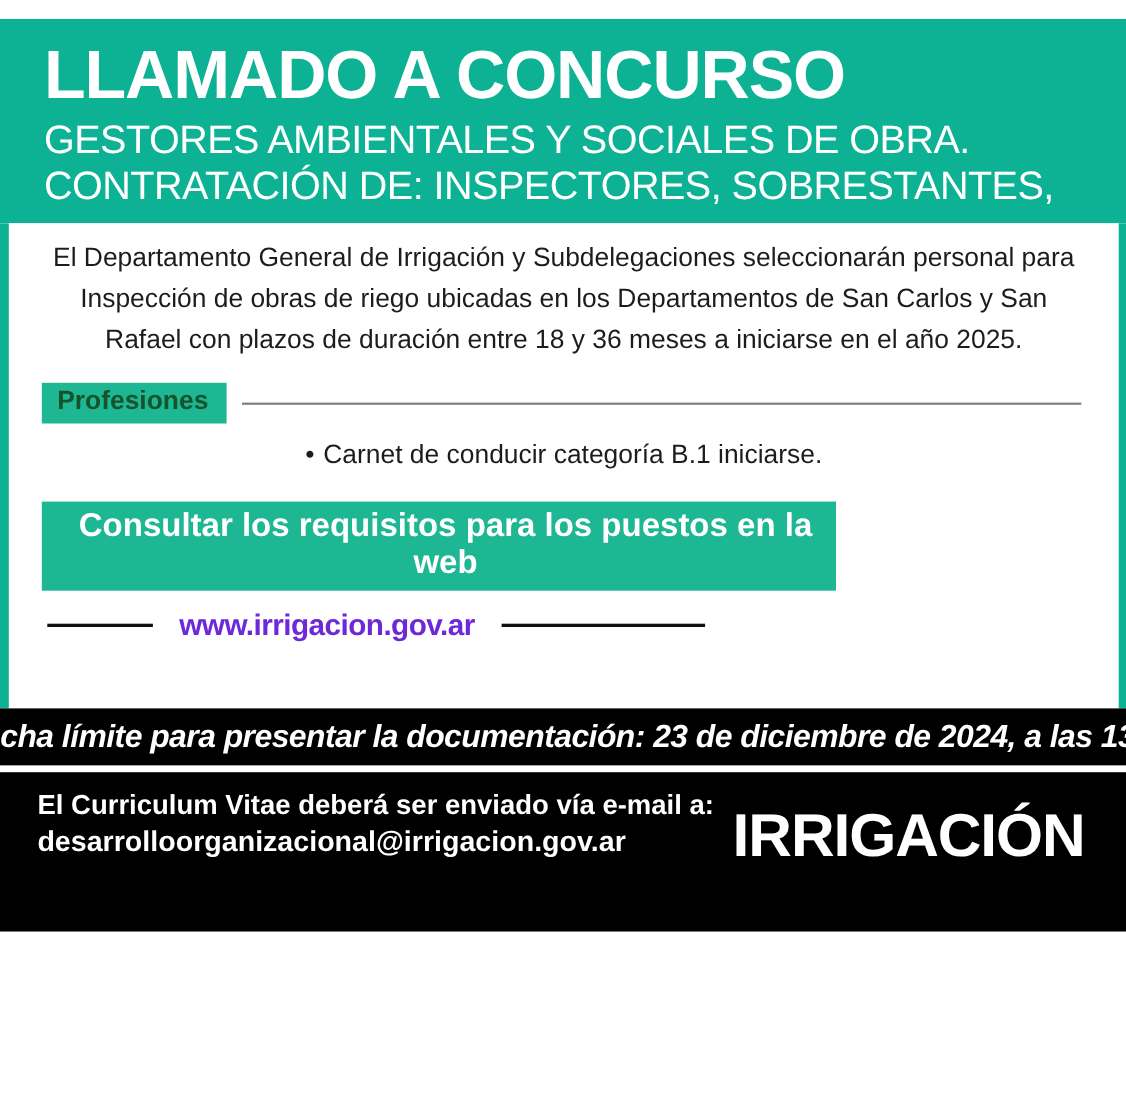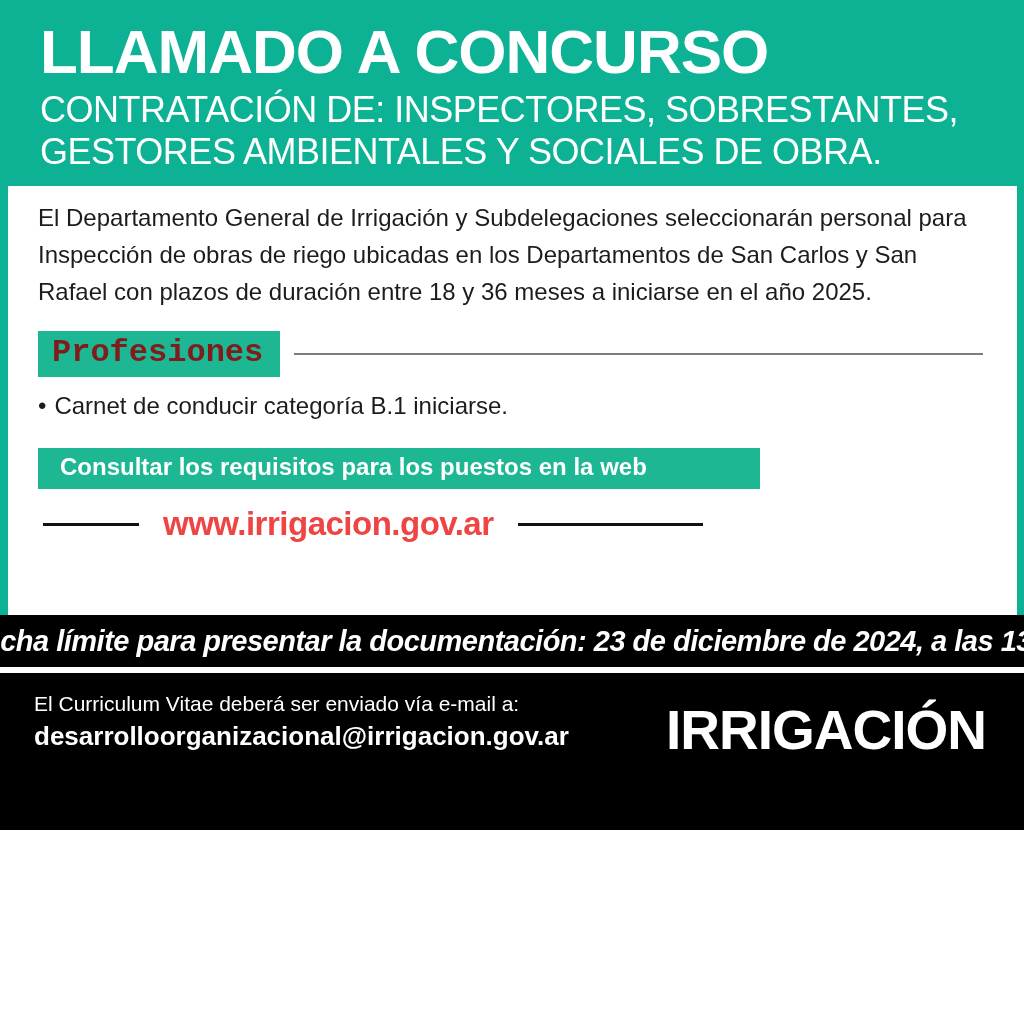--- a/index.html
+++ b/index.html
@@ -3,21 +3,21 @@
 <meta charset="utf-8">
 <style>
   * { margin: 0; padding: 0; box-sizing: border-box; }
   html, body { background: #ffffff; }
   body { font-family: "Liberation Sans", sans-serif; }
 
   .flyer {
     position: relative;
     width: 1024px;
     height: 830px;
-    margin: 0 auto;
+    margin: 17px auto;
     background: #ffffff;
     overflow: hidden;
     display: flex;
     flex-direction: column;
   }
 
   
   .header-band {
     height: 186px;
     background: #0cb293;
@@ -40,76 +40,76 @@
   }
 
   
   .content-area {
     flex: 1 1 auto;
     background: #ffffff;
     border-left: 8px solid #0cb293;
     border-right: 7px solid #0cb293;
     padding: 13px 30px 0 30px;
     color: #1c1c1c;
+    text-align: center;
   }
   .intro-paragraph, .section-body, .bullet-line {
     font-size: 24px;
     line-height: 37px;
     color: #1c1c1c;
   }
   .section-head {
     display: flex;
     align-items: center;
     margin-top: 21px;
     margin-bottom: 10px;
   }
   .pill {
     display: inline-block;
     background: #1db794;
-    color: #7f1d1d;
-    font-size: 32px;
+    color: #14532d;
+    font-size: 24px;
     font-weight: 700;
     padding: 3px 17px 6px 14px;
     white-space: nowrap;
-    font-family: Liberation Mono, monospace;
   }
   .section-rule {
     flex: 1 1 auto;
     height: 2px;
     background: #7d7d7d;
     margin-left: 14px;
     margin-right: 4px;
   }
   .bullet-line { display: block; }
   .bullet-glyph { display: inline; padding-right: 8px; }
 
   .web-banner {
     margin-top: 24px;
     width: 722px;
     background: #1db794;
     color: #ffffff;
-    font-size: 24px;
+    font-size: 30px;
     font-weight: 700;
     padding: 5px 10px 8px 22px;
   }
   .url-row {
     display: flex;
     align-items: center;
     margin-top: 16px;
   }
   .url-dash {
     height: 3px;
     background: #111111;
   }
   .url-dash.left  { width: 96px;  margin-left: 5px; }
   .url-dash.right { width: 185px; }
   .website-url {
-    font-size: 33px;
-    font-weight: 700;
-    color: #ef4444;
+    font-size: 27px;
+    font-weight: 700;
+    color: #6d28d9;
     margin: 0 24px;
     letter-spacing: -0.5px;
   }
 
   
   .deadline-band {
     flex: 0 0 auto;
     height: 52px;
     background: #000000;
     color: #ffffff;
@@ -133,21 +133,21 @@
   
   .footer-band {
     flex: 1 0 auto;
     background: #000000;
     color: #ffffff;
     display: flex;
     justify-content: space-between;
     padding: 14px 28px 0 34px;
   }
   .footer-text { line-height: 33px; }
-  .footer-line { font-size: 21px; font-weight: 400; }
+  .footer-line { font-size: 25px; font-weight: 700; }
   .footer-line.bold { font-size: 26px; font-weight: 700; }
 
   .logo-block {
     position: relative;
     width: 330px;
     margin-top: 16px;
     flex: 0 0 auto;
   }
   .logo-wordmark {
     font-size: 55px;
@@ -158,22 +158,22 @@
   }
 </style>
 </head>
 <body>
 
 <div class="flyer">
 
   <div class="header-band">
     <div class="headline">LLAMADO A CONCURSO</div>
     <div class="subheadline">
+      <div>GESTORES AMBIENTALES Y SOCIALES DE OBRA.</div>
       <div>CONTRATACIÓN DE: INSPECTORES, SOBRESTANTES,</div>
-      <div>GESTORES AMBIENTALES Y SOCIALES DE OBRA.</div>
     </div>
   </div>
 
   <div class="content-area">
 
     <p class="intro-paragraph">El Departamento General de Irrigación y Subdelegaciones seleccionarán personal para Inspección de obras de riego ubicadas en los Departamentos de San Carlos y San Rafael con plazos de duración entre 18 y 36 meses a iniciarse en el año 2025.</p>
 
     <div class="section-head">
       <span class="pill">Profesiones</span>
       <span class="section-rule"></span>

